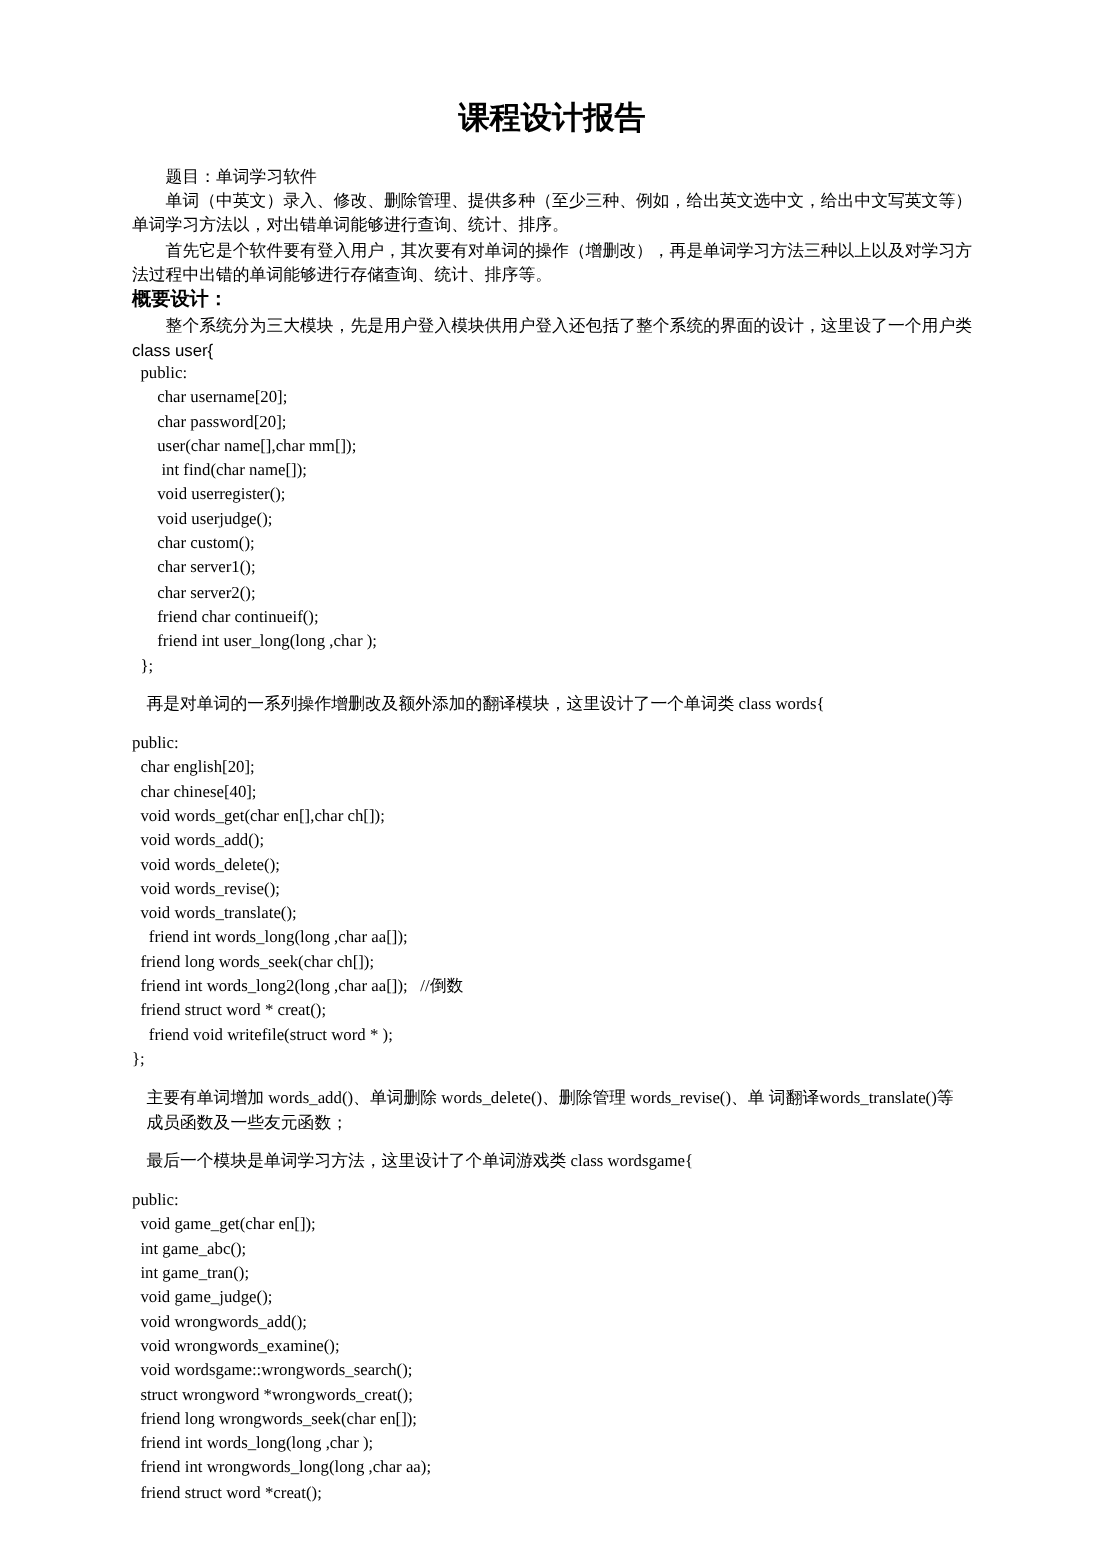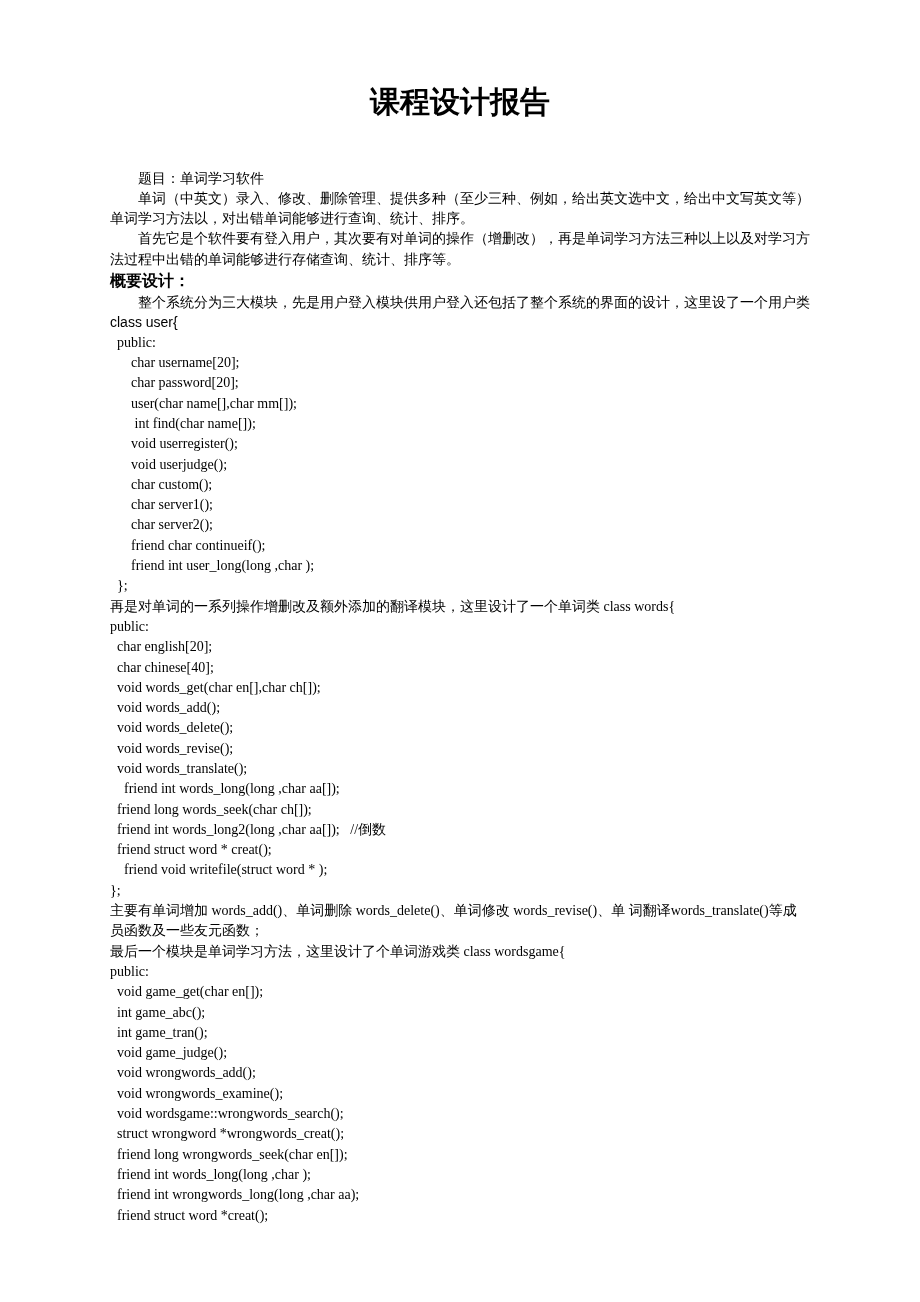--- a/index.html
+++ b/index.html
@@ -10,38 +10,38 @@
     width: 920px;
   }
   .page {
     padding: 80px 110px 40px 110px;
     font-size: 14px;
     line-height: 1.45;
     color: #000;
   }
   .title {
     text-align: center;
-    font-size: 30px;
+    font-size: 26px;
     font-weight: bold;
-    margin-bottom: 44px;
+    margin-bottom: 19px;
     font-family: "SimSun", "宋体", serif;
   }
   .section-heading {
     font-size: 16px;
     font-weight: bold;
     margin: 0;
     font-family: "SimSun", "宋体", serif;
   }
   .para {
     margin: 0;
     text-indent: 2em;
     font-family: Liberation Sans, sans-serif;
   }
   .para-noindent {
-    margin: 0;
+    margin: 12px;
     font-family: "SimSun", "宋体", serif;
   }
   .code {
     font-family: Liberation Serif, serif;
     white-space: pre;
     margin: 0;
     font-size: 14px;
     line-height: 1.45;
   }
   .indent1 { padding-left: 1.5em; }
@@ -80,21 +80,21 @@
   void words_add();
   void words_delete();
   void words_revise();
   void words_translate();
     friend int words_long(long ,char aa[]);
   friend long words_seek(char ch[]);
   friend int words_long2(long ,char aa[]);   //倒数
   friend struct word * creat();
     friend void writefile(struct word * );
 };</pre>
-  <p class="para-noindent">主要有单词增加 words_add()、单词删除 words_delete()、单词修改 words_revise()、单 词翻译words_translate()等成员函数及一些友元函数；</p>
+  <p class="para-noindent">主要有单词增加 words_add()、单词删除 words_delete()、删除管理 words_revise()、单 词翻译words_translate()等成员函数及一些友元函数；</p>
   <p class="para-noindent">最后一个模块是单词学习方法，这里设计了个单词游戏类 class wordsgame{</p>
   <pre class="code">public:
   void game_get(char en[]);
   int game_abc();
   int game_tran();
   void game_judge();
   void wrongwords_add();
   void wrongwords_examine();
   void wordsgame::wrongwords_search();
   struct wrongword *wrongwords_creat();

